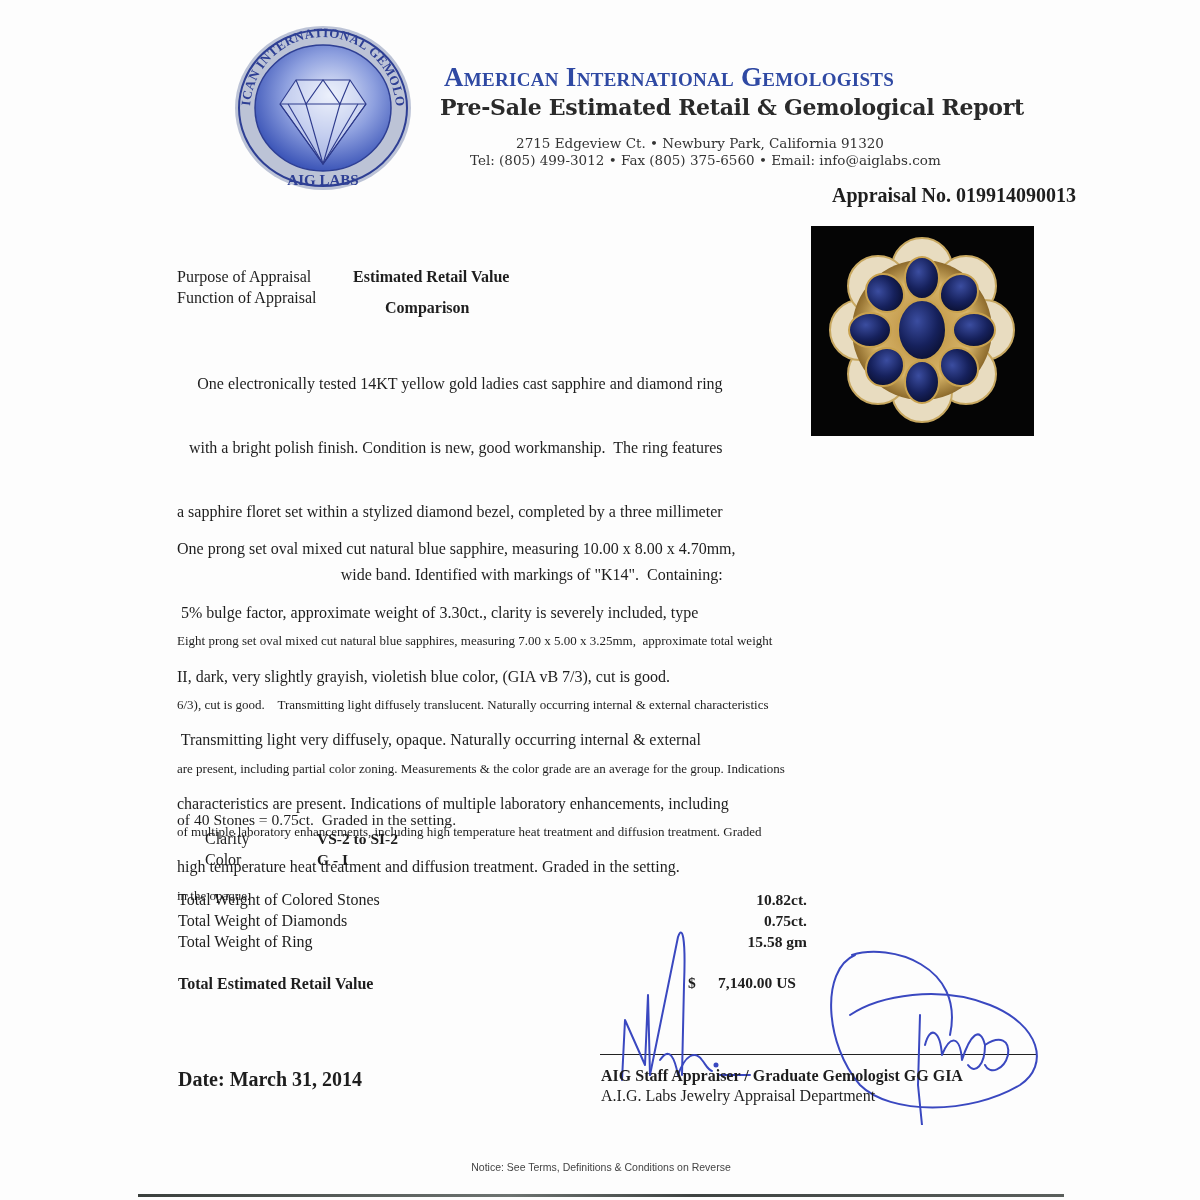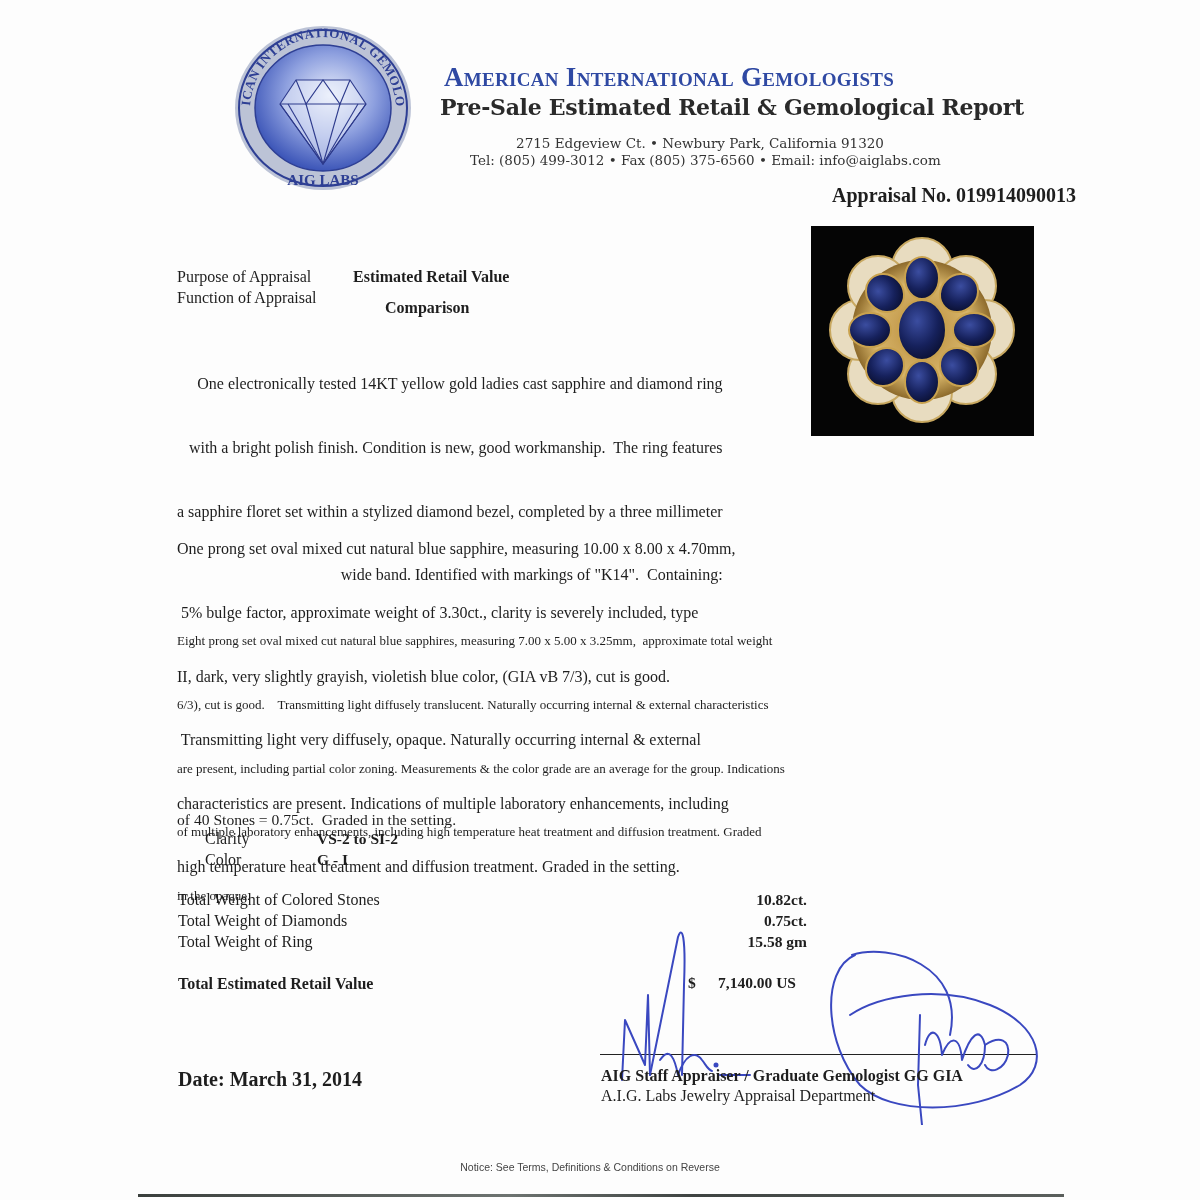--- a/index.html
+++ b/index.html
@@ -62,20 +62,21 @@
 
   .sig-line { left:600px; top:1054px; width:437px; height:0; border-top:1.5px solid #222; }
   .sig-title { left:601px; top:1067px; font-size:16px; font-weight:bold; white-space:nowrap; }
   .sig-dept { left:601px; top:1087px; font-size:16px; white-space:nowrap; }
 
   #signatures { left:590px; top:925px; width:460px; height:200px; pointer-events:none; }
 
   .notice {
     left:0; width:1180px; top:1161px; text-align:center; font-size:10.5px; color:#444;
     font-family:"Liberation Sans", sans-serif;
+    padding-left:11px;
   }
   .bottom-edge { left:138px; top:1194px; width:926px; height:3px; background:linear-gradient(90deg,#3a3f3c,#6d7370 40%,#3e4341 60%,#5a5f5c); }
 </style>
 </head>
 <body>
 
 <div id="seal" class="abs">
   <svg width="190" height="170" viewBox="0 0 190 170">
     <defs>
       <radialGradient id="sealg" cx="55%" cy="40%" r="60%">

